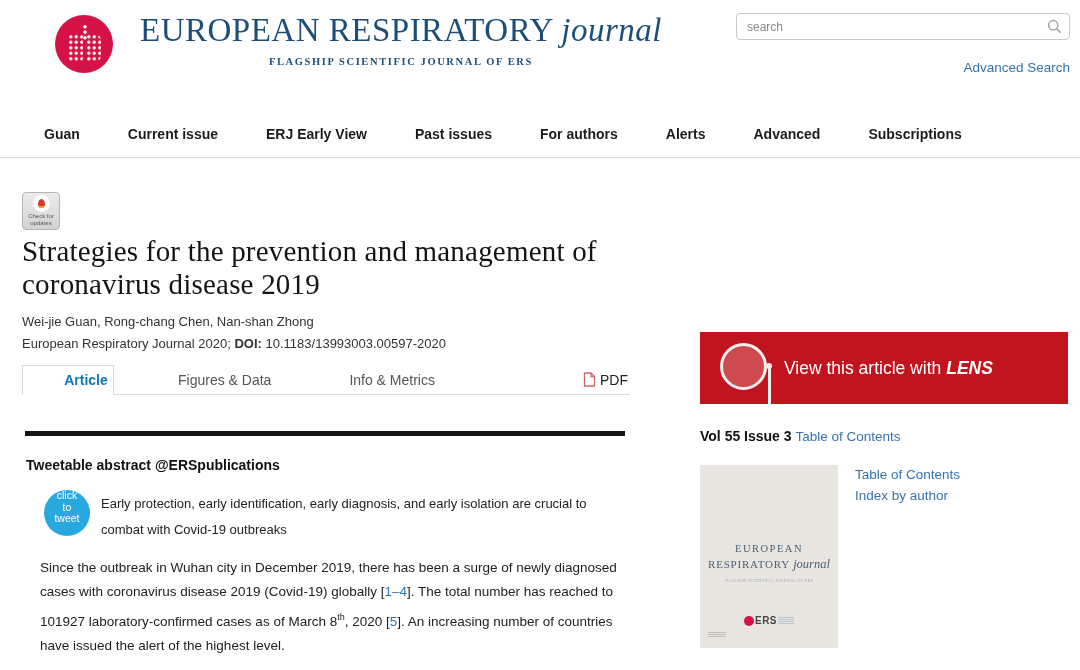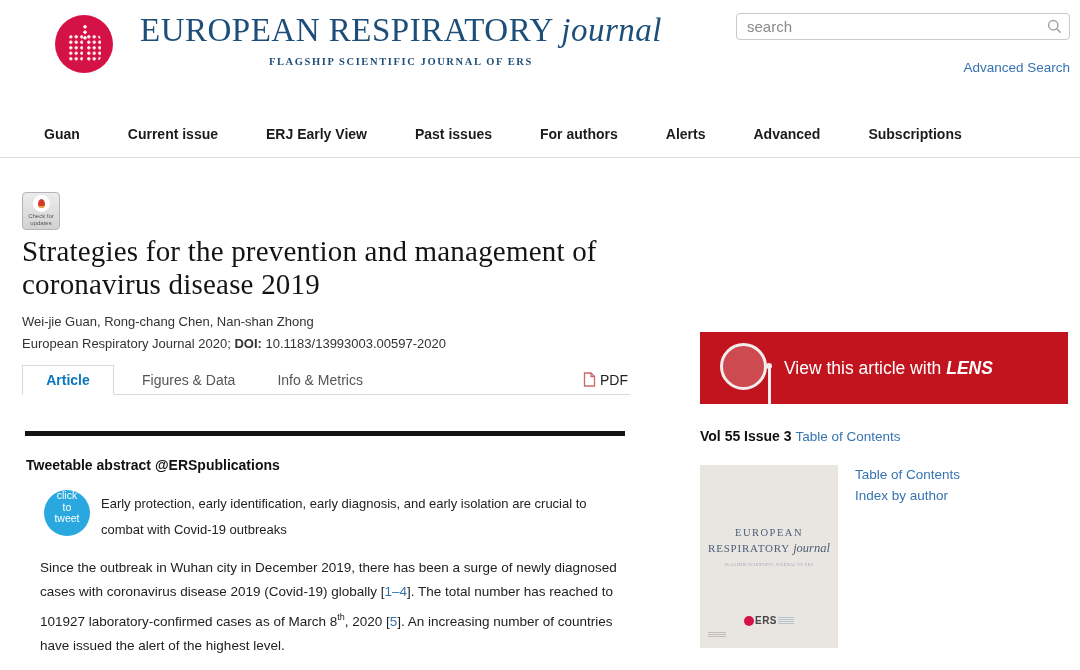--- a/index.html
+++ b/index.html
@@ -13,21 +13,21 @@
   .lung { position:absolute; background-image:radial-gradient(circle, #fff 1.4px, rgba(255,255,255,0) 1.6px); background-size:5.5px 5.5px; }
   .lung.left  { left:13px; top:19px; width:15px; height:28px; border-radius:6px 2px 4px 6px; }
   .lung.right { left:31px; top:19px; width:15px; height:28px; border-radius:2px 6px 6px 4px; }
   .lung.trachea { left:26.5px; top:9px; width:6px; height:16px; }
   .masthead { position:absolute; left:140px; top:12px; text-align:center; color:#1d4e79; }
   .masthead-title { font-family:"Liberation Serif", serif; font-size:33px; letter-spacing:0.5px; white-space:nowrap; }
   .masthead-title .it { font-style:italic; }
   .masthead-tagline { font-family:"Liberation Serif", serif; font-size:10.5px; font-weight:bold; letter-spacing:1.6px; margin-top:7px; }
   .search-area { position:absolute; right:10px; top:13px; width:334px; }
   .search-box { position:relative; }
-  .search-box input { width:100%; height:27px; border:1px solid #c9c9c9; border-radius:4px; padding:0 30px 0 10px; font-size:15px; color:#555; outline:none; font-family:"Liberation Sans", sans-serif; }
+  .search-box input { width:100%; height:27px; border:1px solid #c9c9c9; border-radius:4px; padding:0 30px 0 10px; font-size:12px; color:#555; outline:none; font-family:"Liberation Sans", sans-serif; }
   .search-box input::placeholder { color:#8a8a8a; }
   .search-glyph { position:absolute; right:7px; top:5px; width:17px; height:17px; }
   .adv-search { position:absolute; right:10px; top:60px; font-size:13.5px; color:#3573b1; text-decoration:none; }
 
   
   .nav { height:48px; display:flex; align-items:center; padding-left:44px; gap:48px; border-bottom:1px solid #dcdcdc; }
   .nav a { font-size:14px; font-weight:bold; color:#1b1b1b; text-decoration:none; white-space:nowrap; }
 
   
   .main { display:flex; padding-left:22px; }
@@ -39,21 +39,21 @@
                background:linear-gradient(#ececec,#d2d2d2); display:flex; flex-direction:column; align-items:center; cursor:pointer; }
   .crossmark-circle { width:17px; height:17px; margin-top:2px; background:#fff; border-radius:50%; display:flex; align-items:center; justify-content:center; }
   .crossmark-flame { width:7px; height:9px; background:#d43a2a; border-radius:50% 50% 45% 45% / 60% 60% 40% 40%; border-bottom:2px solid #e8a33d; }
   .crossmark-txt { font-size:6px; line-height:6.5px; color:#555; text-align:center; margin-top:1px; }
   .article-title { margin-top:5px; font-family:"Liberation Serif", serif; font-weight:400; font-size:29px; color:#141414; letter-spacing:0.2px; }
   .authors { margin-top:13px; font-size:13px; color:#333; }
   .citation { margin-top:7px; font-size:13px; color:#333; }
   .citation b { font-weight:bold; }
 
   .tabs { margin-top:14px; display:flex; align-items:stretch; height:30px; border-bottom:1px solid #d9d9d9; }
-  .tab { display:flex; align-items:center; font-size:14px; color:#555; text-decoration:none; }
+  .tab { display:flex; align-items:center; font-size:14px; color:#555; text-decoration:none;padding-left:36px; }
   .tab.active { width:92px; justify-content:center; border:1px solid #d9d9d9; border-bottom:1px solid #fff; margin-bottom:-1px;
                 background:#fff; color:#0b77bd; font-weight:bold; }
   .tab.t2 { margin-left:28px; }
   .tab.t3 { margin-left:42px; }
   .tab.pdf { margin-left:auto; margin-right:2px; color:#222; gap:4px; }
   .pdf-glyph { width:13px; height:15px; }
 
   .black-rule { margin:36px 0 0 3px; width:600px; height:5px; background:#131313; }
 
   .tweet-heading { margin:21px 0 0 4px; font-size:14px; font-weight:bold; color:#111; }
@@ -74,21 +74,21 @@
   .monocle-stem { position:absolute; left:68px; top:34px; width:3px; height:38px; background:#f3ecec; }
   .lens-text { position:absolute; left:84px; top:0; height:72px; display:flex; align-items:center; color:#fff; font-size:17.5px; }
   .lens-text .lens { font-weight:bold; font-style:italic; margin-left:5px; }
 
   .vol-line { margin-top:24px; font-size:14px; color:#111; }
   .vol-line .vol { font-weight:bold; }
   .vol-line a { font-weight:normal; font-size:13.5px; color:#3573b1; text-decoration:none; }
 
   .cover-row { margin-top:21px; display:flex; gap:17px; }
   .cover { position:relative; width:138px; height:183px; background:#e9e6e1; flex:0 0 auto; cursor:pointer; }
-  .cover-text { position:absolute; top:62px; left:0; width:100%; text-align:center; color:#4c6076; font-family:"Liberation Serif", serif; }
+  .cover-text { position:absolute; top:78px; left:0; width:100%; text-align:center; color:#4c6076; font-family:"Liberation Serif", serif; }
   .cover-line1 { font-size:10.5px; letter-spacing:1.5px; }
   .cover-line2 { font-size:11px; letter-spacing:0.8px; margin-top:3px; }
   .cover-line2 .it { font-style:italic; font-size:12.5px; letter-spacing:0; }
   .cover-tagline { font-size:4px; letter-spacing:0.4px; color:#9aa7b4; margin-top:6px; }
   .cover-ers { position:absolute; bottom:22px; left:0; width:100%; display:flex; align-items:center; justify-content:center; gap:1px; }
   .cover-ers-dot { width:10px; height:10px; border-radius:50%; background:#d41245; }
   .cover-ers-label { font-size:10px; font-weight:bold; color:#454545; letter-spacing:0.5px; }
   .cover-ers-side { width:16px; height:8px; background:repeating-linear-gradient(#b8c4cf 0 1px, transparent 1px 2px); }
   .cover-corner { position:absolute; left:8px; bottom:10px; width:18px; height:6px; background:repeating-linear-gradient(#c2bdb5 0 1px, transparent 1px 2px); }
   .side-links { padding-top:2px; display:flex; flex-direction:column; gap:5px; }

